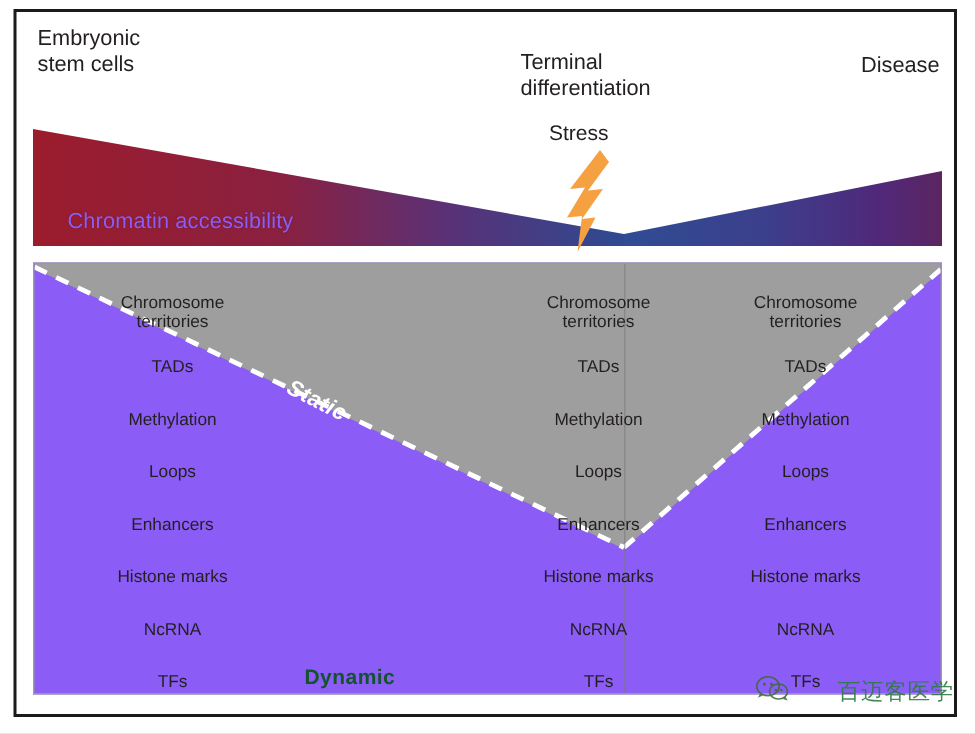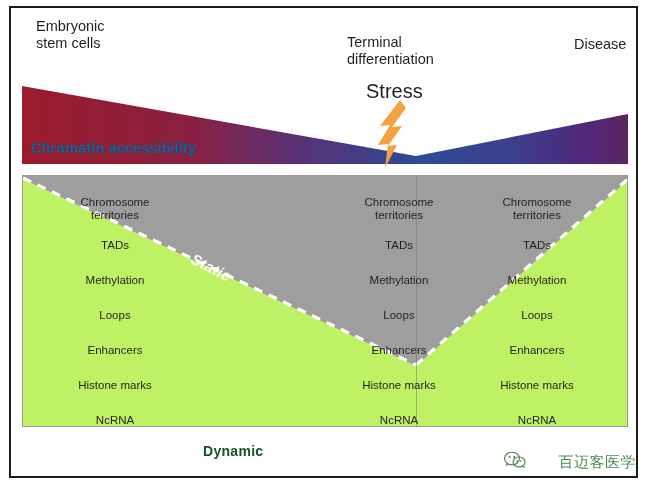--- a/index.html
+++ b/index.html
@@ -23,63 +23,63 @@
   }
 
   
   .stage-label{
     position:absolute;
     font-size:14.5px;
     color:#231f20;
     line-height:17px;
     white-space:pre-line;
   }
-  #stage-esc{left:36px;top:18px;}
+  #stage-esc{left:25px;top:18px;}
   #stage-term{left:347px;top:34px;}
   #stage-disease{left:574px;top:36px;}
 
   
   .band{
     position:absolute;
     left:22px;top:86px;
     width:606px;height:78px;
   }
   .band svg{display:block;}
 
   .band-caption{
     position:absolute;
-    left:31px;top:140px;
+    left:45px;top:140px;
     font-size:14.5px;
-    font-weight:bold;
-    color:#0369a1;
+    font-weight:normal;
+    color:#8b5cf6;
     letter-spacing:0.1px;
     text-shadow:0 0 1px rgba(0,0,0,.25);
   }
 
   
   .stress-label{
     position:absolute;
     left:366px;top:80px;
-    font-size:20px;
+    font-size:14px;
     color:#231f20;
   }
   .bolt{
     position:absolute;
     left:376px;top:100px;
     width:44px;height:68px;
   }
 
   
   .panel{
     position:absolute;
     left:22px;top:175px;
-    width:606px;height:252px;
+    width:606px;height:288px;
     border:1px solid #9a9a9a;
     box-sizing:border-box;
-    background:#bef264;
+    background:#8b5cf6;
     overflow:hidden;
   }
   .panel svg{position:absolute;left:0;top:0;}
 
   .divider{
     position:absolute;
     left:393px;top:0;
     width:1px;height:288px;
     background:rgba(120,120,120,.55);
   }

